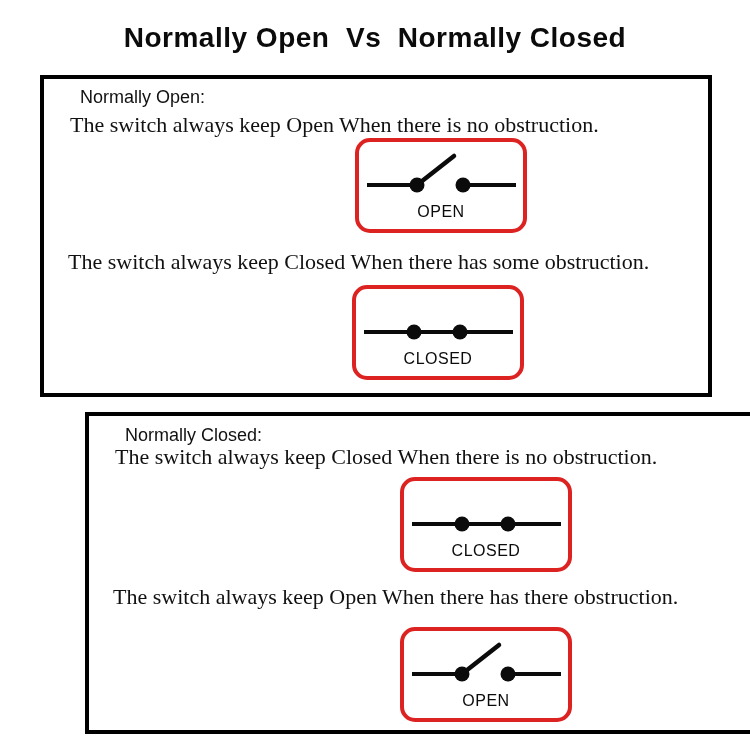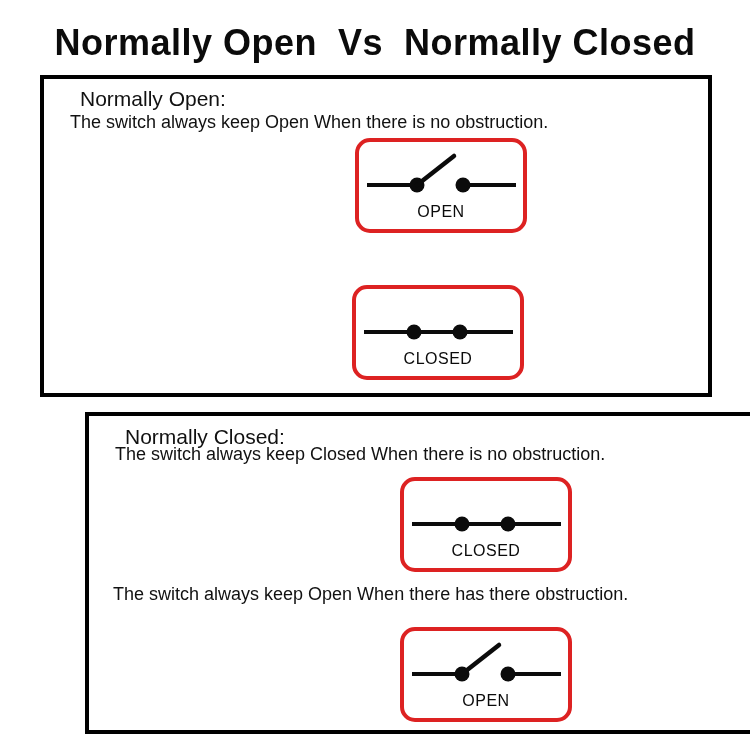--- a/index.html
+++ b/index.html
@@ -18,21 +18,21 @@
     height: 750px;
     background: #ffffff;
     overflow: hidden;
   }
   .title {
     position: absolute;
     left: 0;
     right: 0;
     top: 22px;
     text-align: center;
-    font-size: 36px;
+    font-size: 28px;
     font-weight: bold;
     letter-spacing: 0.5px;
     white-space: pre;
     color: #0b0b0b;
   }
   .panel {
     position: absolute;
     left: 40px;
     width: 672px;
     height: 322px;
@@ -40,29 +40,30 @@
     background: #ffffff;
     box-sizing: border-box;
   }
   .panel.p1 { top: 75px; }
   .panel.p2 { top: 412px; margin-left: 45px; }
 
   .panel-heading {
     position: absolute;
     left: 36px;
     top: 8px;
-    font-size: 21px;
+    font-size: 18px;
     white-space: pre;
   }
   .p2 .panel-heading { top: 9px; }
 
   .desc-line {
     position: absolute;
-    font-size: 18px;
+    font-size: 22px;
     white-space: pre;
+    font-family: Liberation Serif, serif;
   }
   .p1 .line1 { left: 26px; top: 33px; }
   .p1 .line2 { left: 24px; top: 170px; }
   .p2 .line1 { left: 26px; top: 28px; }
   .p2 .line2 { left: 24px; top: 168px; }
 
   .figure {
     position: absolute;
     width: 172px;
     height: 95px;
@@ -121,20 +122,21 @@
         <line class="wire" x1="1" y1="35" x2="44" y2="35"></line>
         <circle cx="51" cy="35" r="7.5"></circle>
         <line class="lever" x1="51" y1="35" x2="88" y2="6"></line>
         <line class="bridge" x1="44" y1="35" x2="104" y2="35"></line>
         <circle cx="97" cy="35" r="7.5"></circle>
         <line class="wire" x1="104" y1="35" x2="150" y2="35"></line>
       </svg>
       <div class="switch-label">OPEN</div>
     </div>
 
+    <div class="desc-line line2">The switch always keep Closed When there has some obstruction.</div>
 
     <div class="figure fig2" data-state="closed">
       <svg class="switch-svg" viewBox="0 0 150 52">
         <line class="wire" x1="1" y1="35" x2="44" y2="35"></line>
         <circle cx="51" cy="35" r="7.5"></circle>
         <line class="lever" x1="51" y1="35" x2="88" y2="6"></line>
         <line class="bridge" x1="44" y1="35" x2="104" y2="35"></line>
         <circle cx="97" cy="35" r="7.5"></circle>
         <line class="wire" x1="104" y1="35" x2="150" y2="35"></line>
       </svg>

